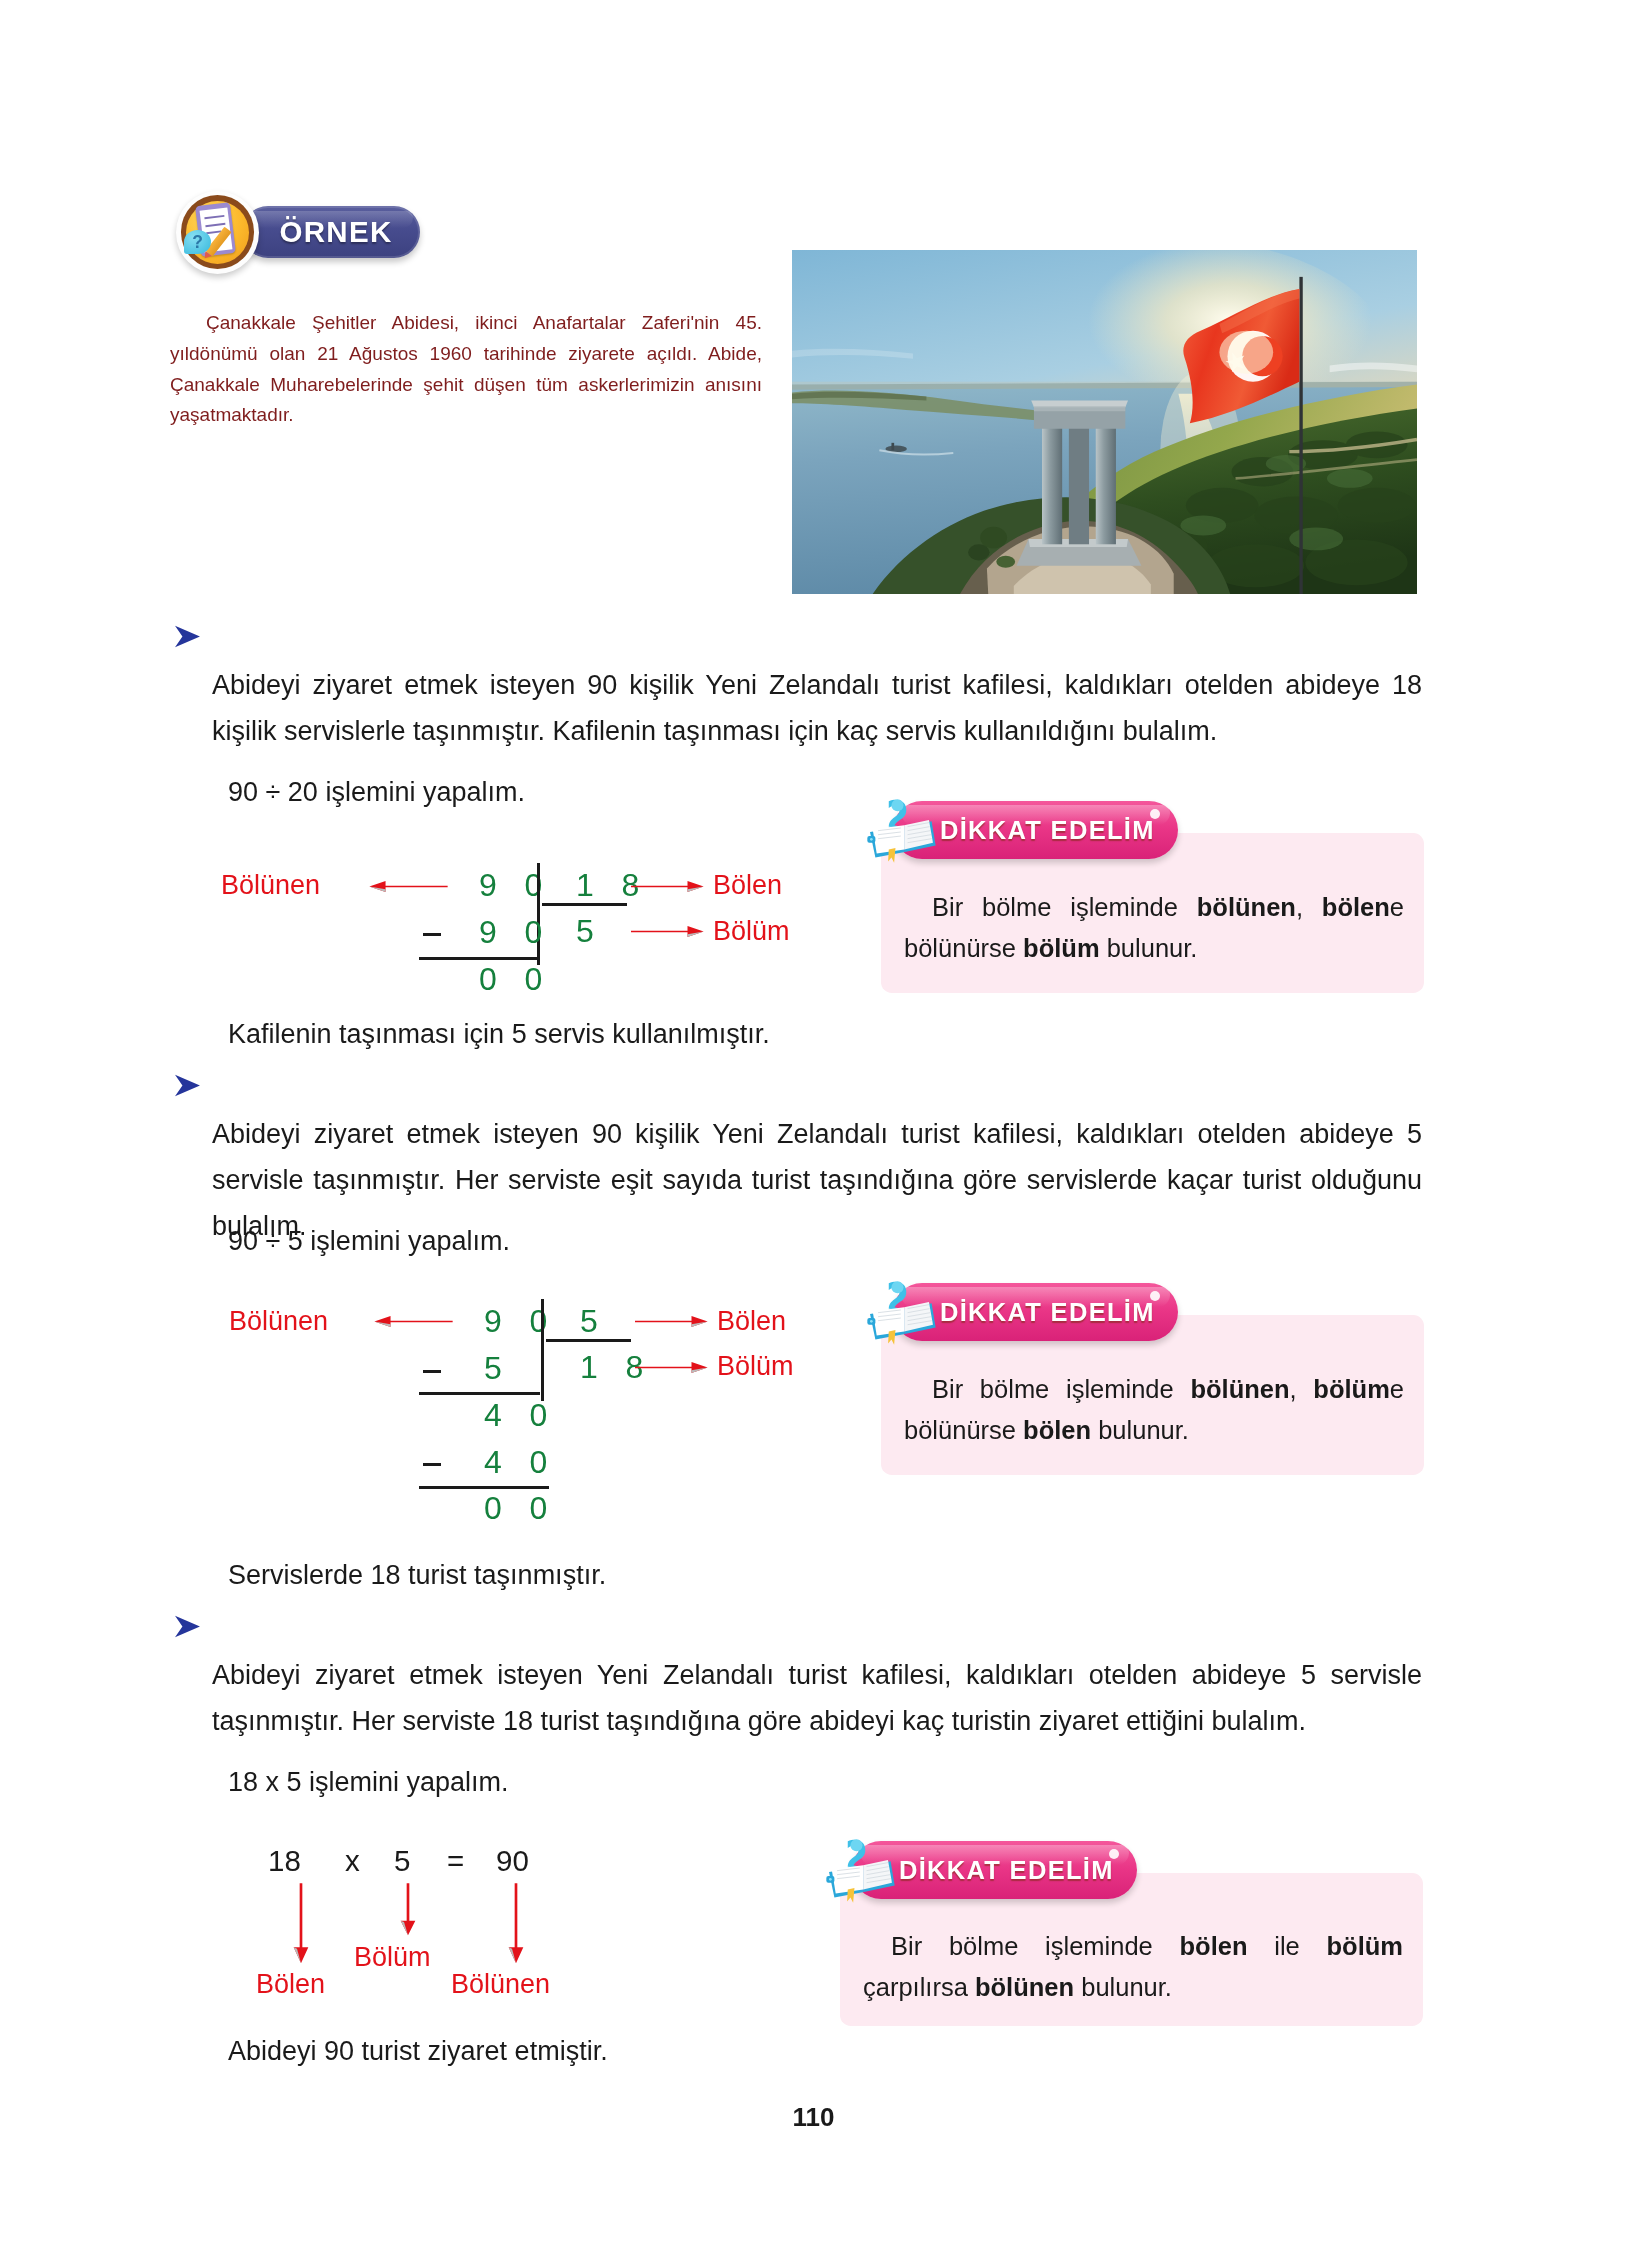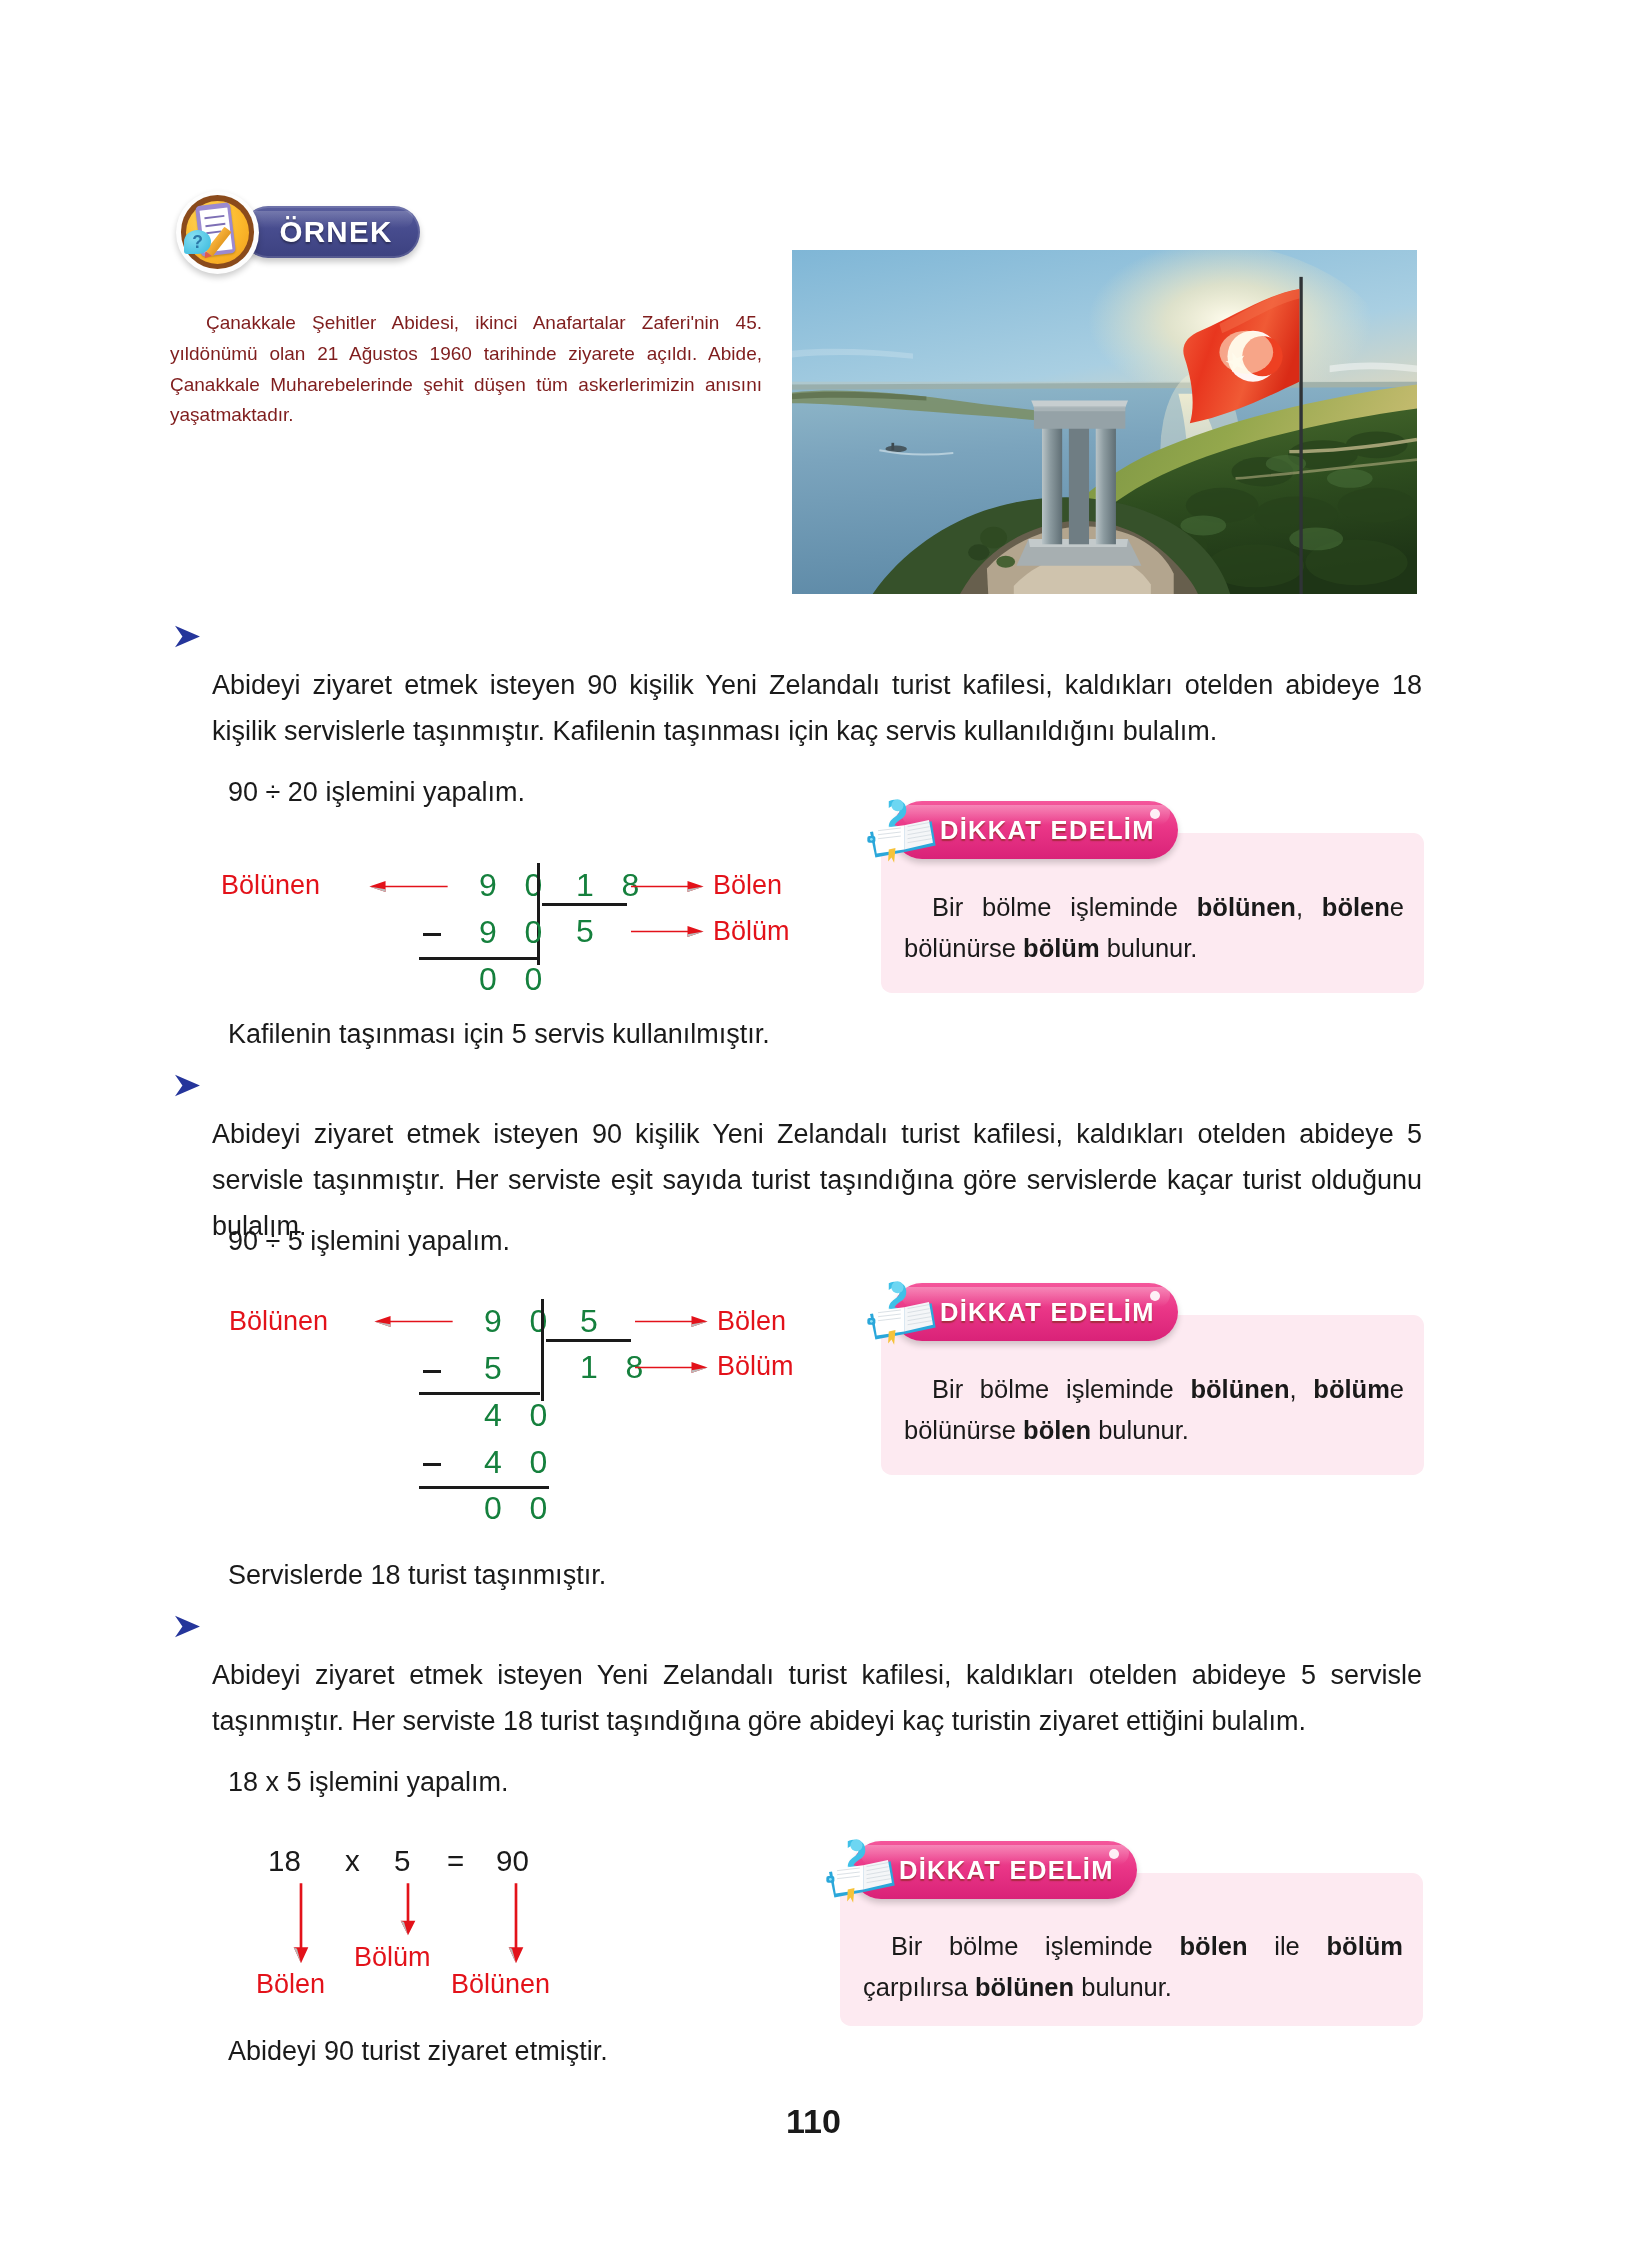--- a/index.html
+++ b/index.html
@@ -261,21 +261,21 @@
     text-align: justify;
     text-justify: inter-word;
   }
   .dikkat .msg b { font-weight: bold; }
 
   .page-num {
     position: absolute;
     left: 0; right: 0;
     top: 2102px;
     text-align: center;
-    font-size: 34px;
+    font-size: 26px;
     font-weight: bold;
     color: #1a1a1a;
   }
 </style>
 </head>
 <body>
 
 <div class="page">
 
   <div class="ornek-wrap">

